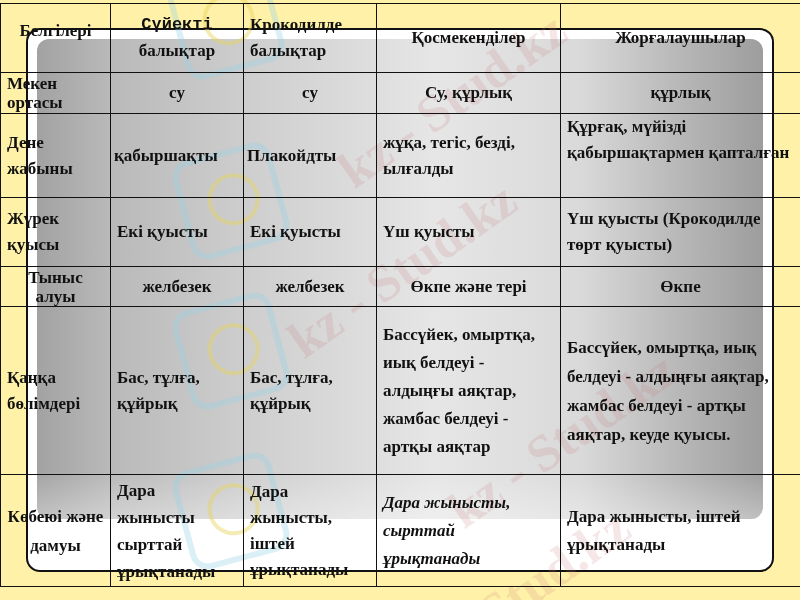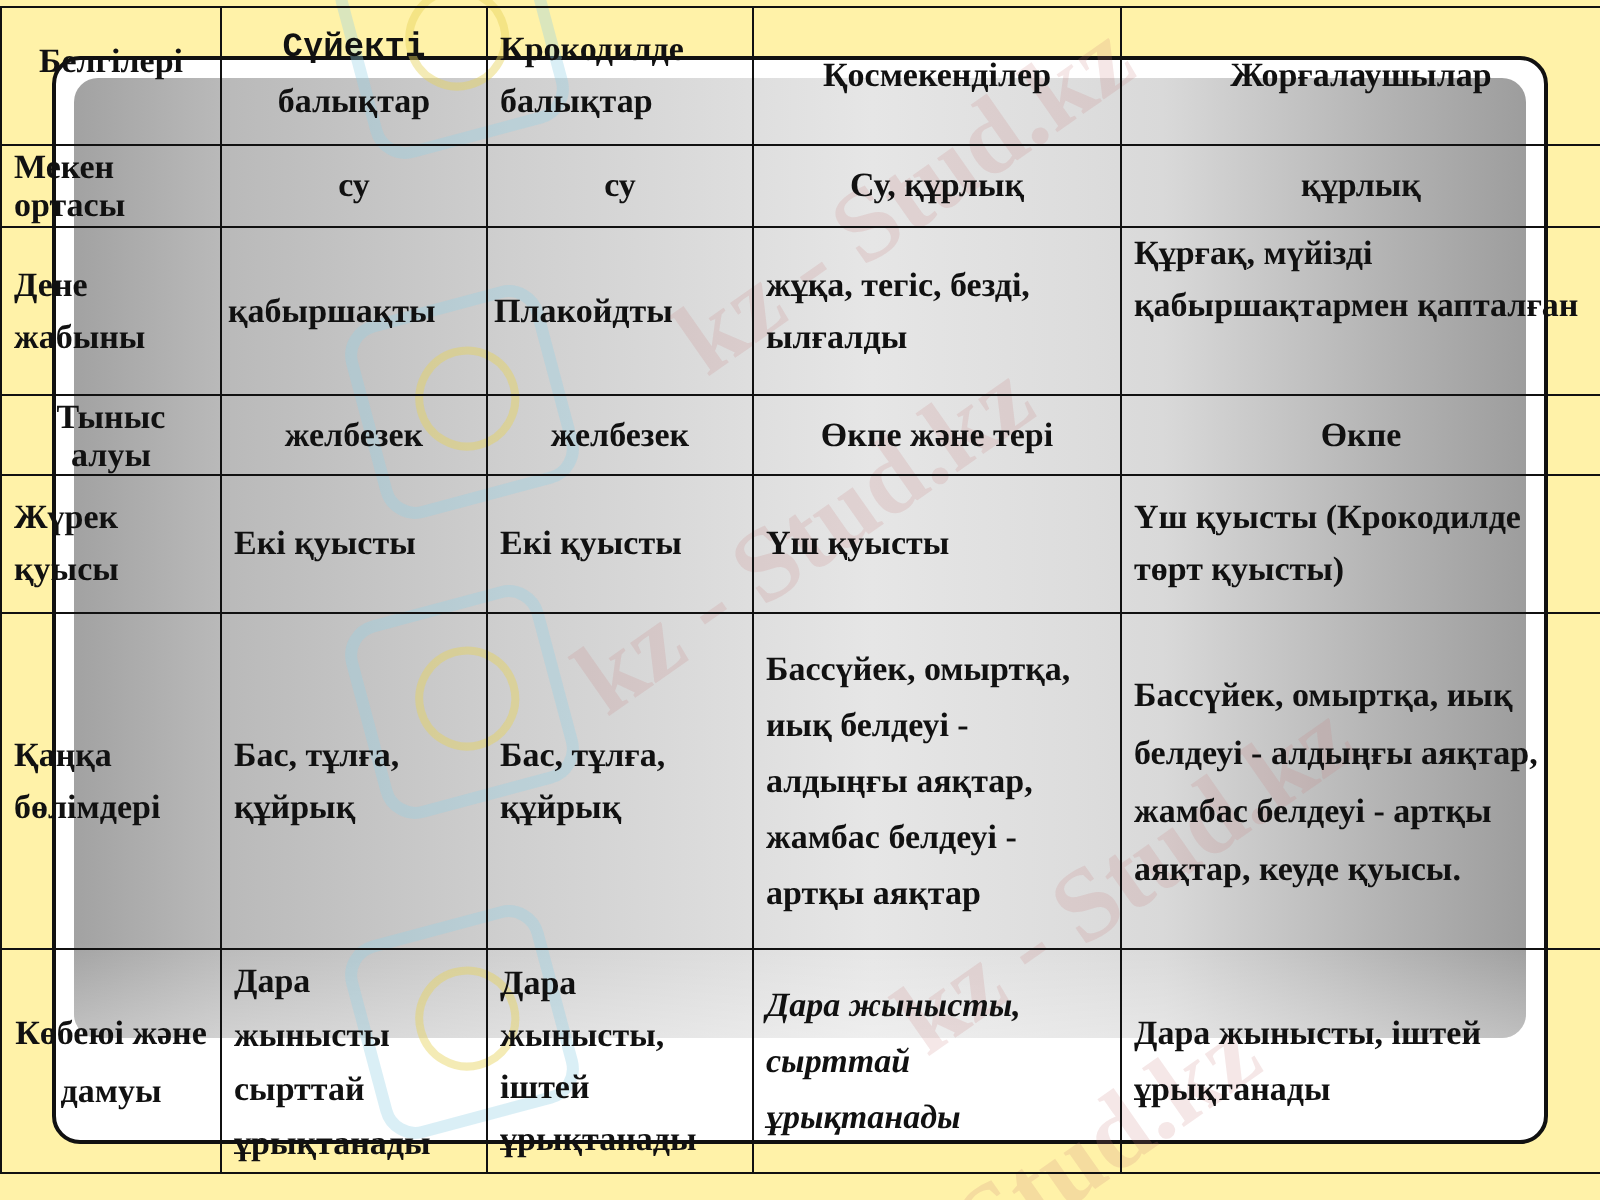--- a/index.html
+++ b/index.html
@@ -62,33 +62,33 @@
     <td class="c">Су, құрлық</td>
     <td class="c">құрлық</td>
   </tr>
   <tr style="height:84px;">
     <td>Дене жабыны</td>
     <td style="padding:0 3px;">қабыршақты</td>
     <td style="padding:0 3px;">Плакойдты</td>
     <td>жұқа, тегіс, безді, ылғалды</td>
     <td style="vertical-align:top;">Құрғақ, мүйізді қабыршақтармен қапталған</td>
   </tr>
+  <tr style="height:69px;">
+    <td>Жүрек қуысы</td>
+    <td>Екі қуысты</td>
+    <td>Екі қуысты</td>
+    <td>Үш қуысты</td>
+    <td>Үш қуысты (Крокодилде төрт қуысты)</td>
+  </tr>
   <tr style="height:40px;">
     <td class="c two">Тыныс алуы</td>
     <td class="c">желбезек</td>
     <td class="c">желбезек</td>
     <td class="c">Өкпе және тері</td>
     <td class="c">Өкпе</td>
-  </tr>
-  <tr style="height:69px;">
-    <td>Жүрек қуысы</td>
-    <td>Екі қуысты</td>
-    <td>Екі қуысты</td>
-    <td>Үш қуысты</td>
-    <td>Үш қуысты (Крокодилде төрт қуысты)</td>
   </tr>
   <tr style="height:168px;">
     <td>Қаңқа бөлімдері</td>
     <td>Бас, тұлға, құйрық</td>
     <td>Бас, тұлға, құйрық</td>
     <td style="line-height:28px;">Бассүйек, омыртқа, иық белдеуі - алдыңғы аяқтар, жамбас белдеуі - артқы аяқтар</td>
     <td style="line-height:29px;">Бассүйек, омыртқа, иық белдеуі - алдыңғы аяқтар, жамбас белдеуі - артқы аяқтар, кеуде қуысы.</td>
   </tr>
   <tr style="height:112px;">
     <td style="line-height:29px;text-align:center;">Көбеюі және дамуы</td>

